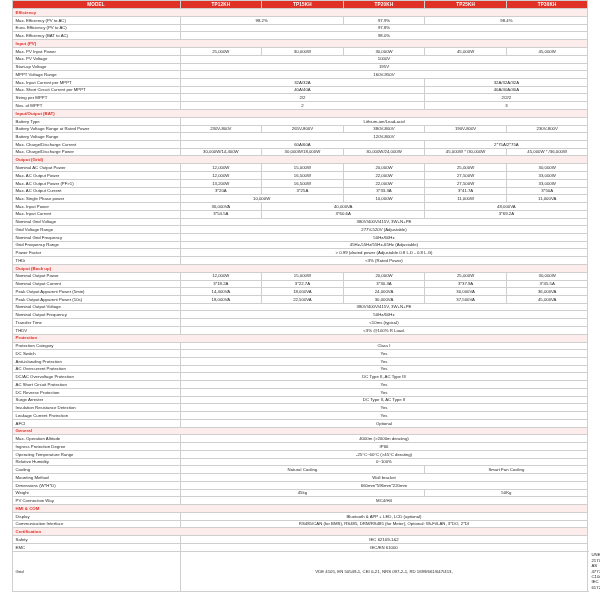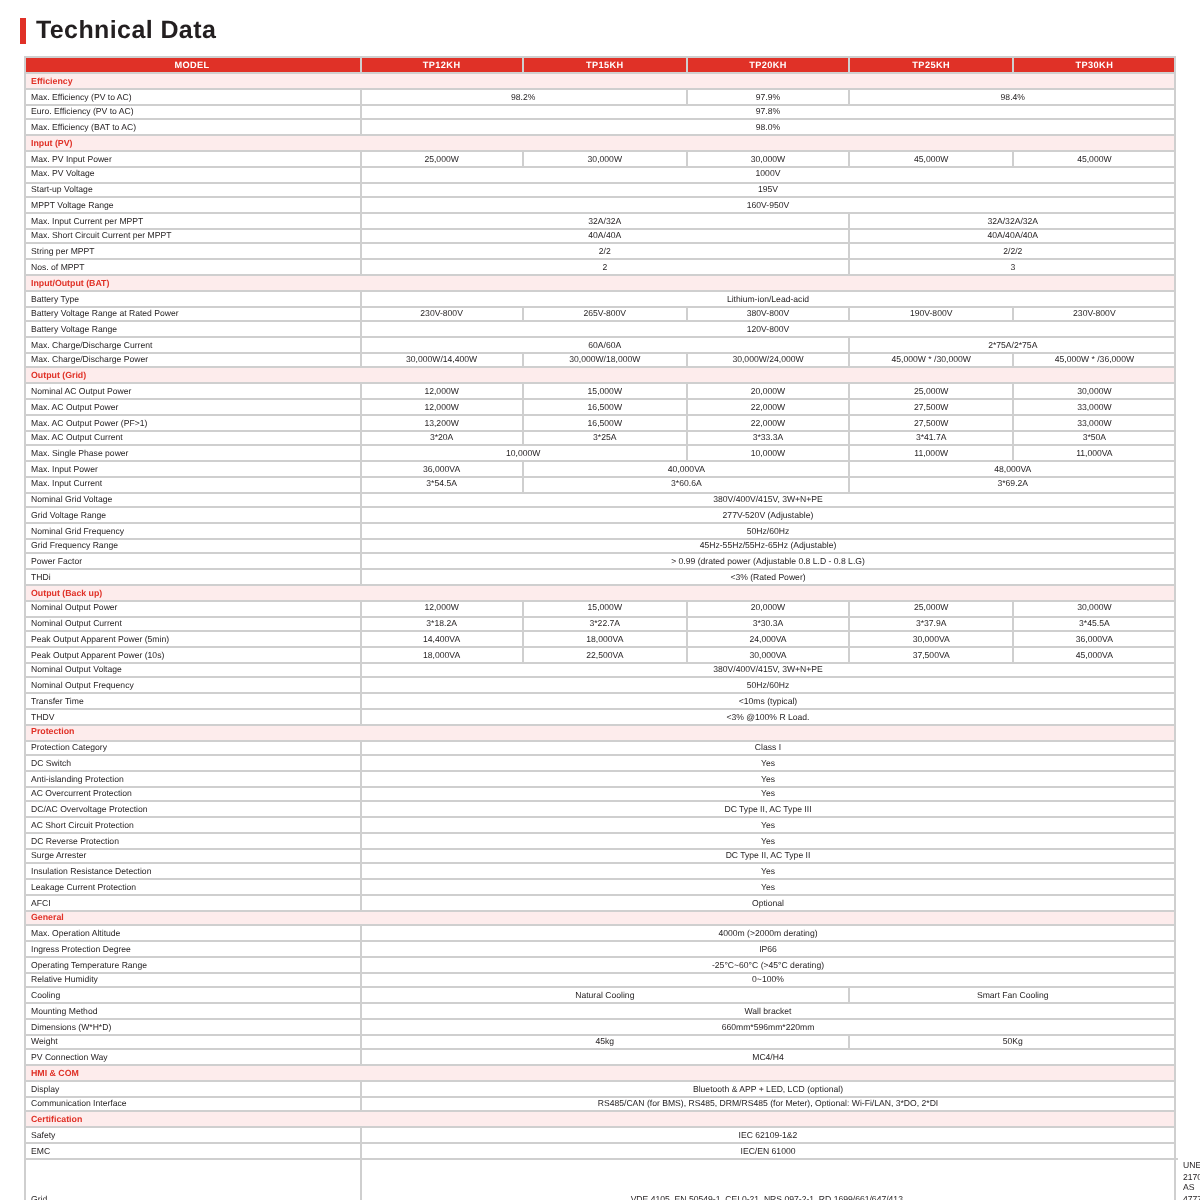--- a/index.html
+++ b/index.html
@@ -39,24 +39,20 @@
     height:7.6px;
   }
   .lbl{text-align:left;color:#231f20;padding-left:5px;}
   .val{text-align:center;}
 </style>
 </head>
 <body>
 
 <div class="page">
 
-  <div class="title-row">
-    <div class="title-bar"></div>
-    <div class="title-text">Technical Data</div>
-  </div>
 
   <table class="spec">
     <colgroup>
       <col style="width:168px">
       <col style="width:81.6px">
       <col style="width:81.6px">
       <col style="width:81.6px">
       <col style="width:81.6px">
       <col style="width:81.6px">
     </colgroup>

